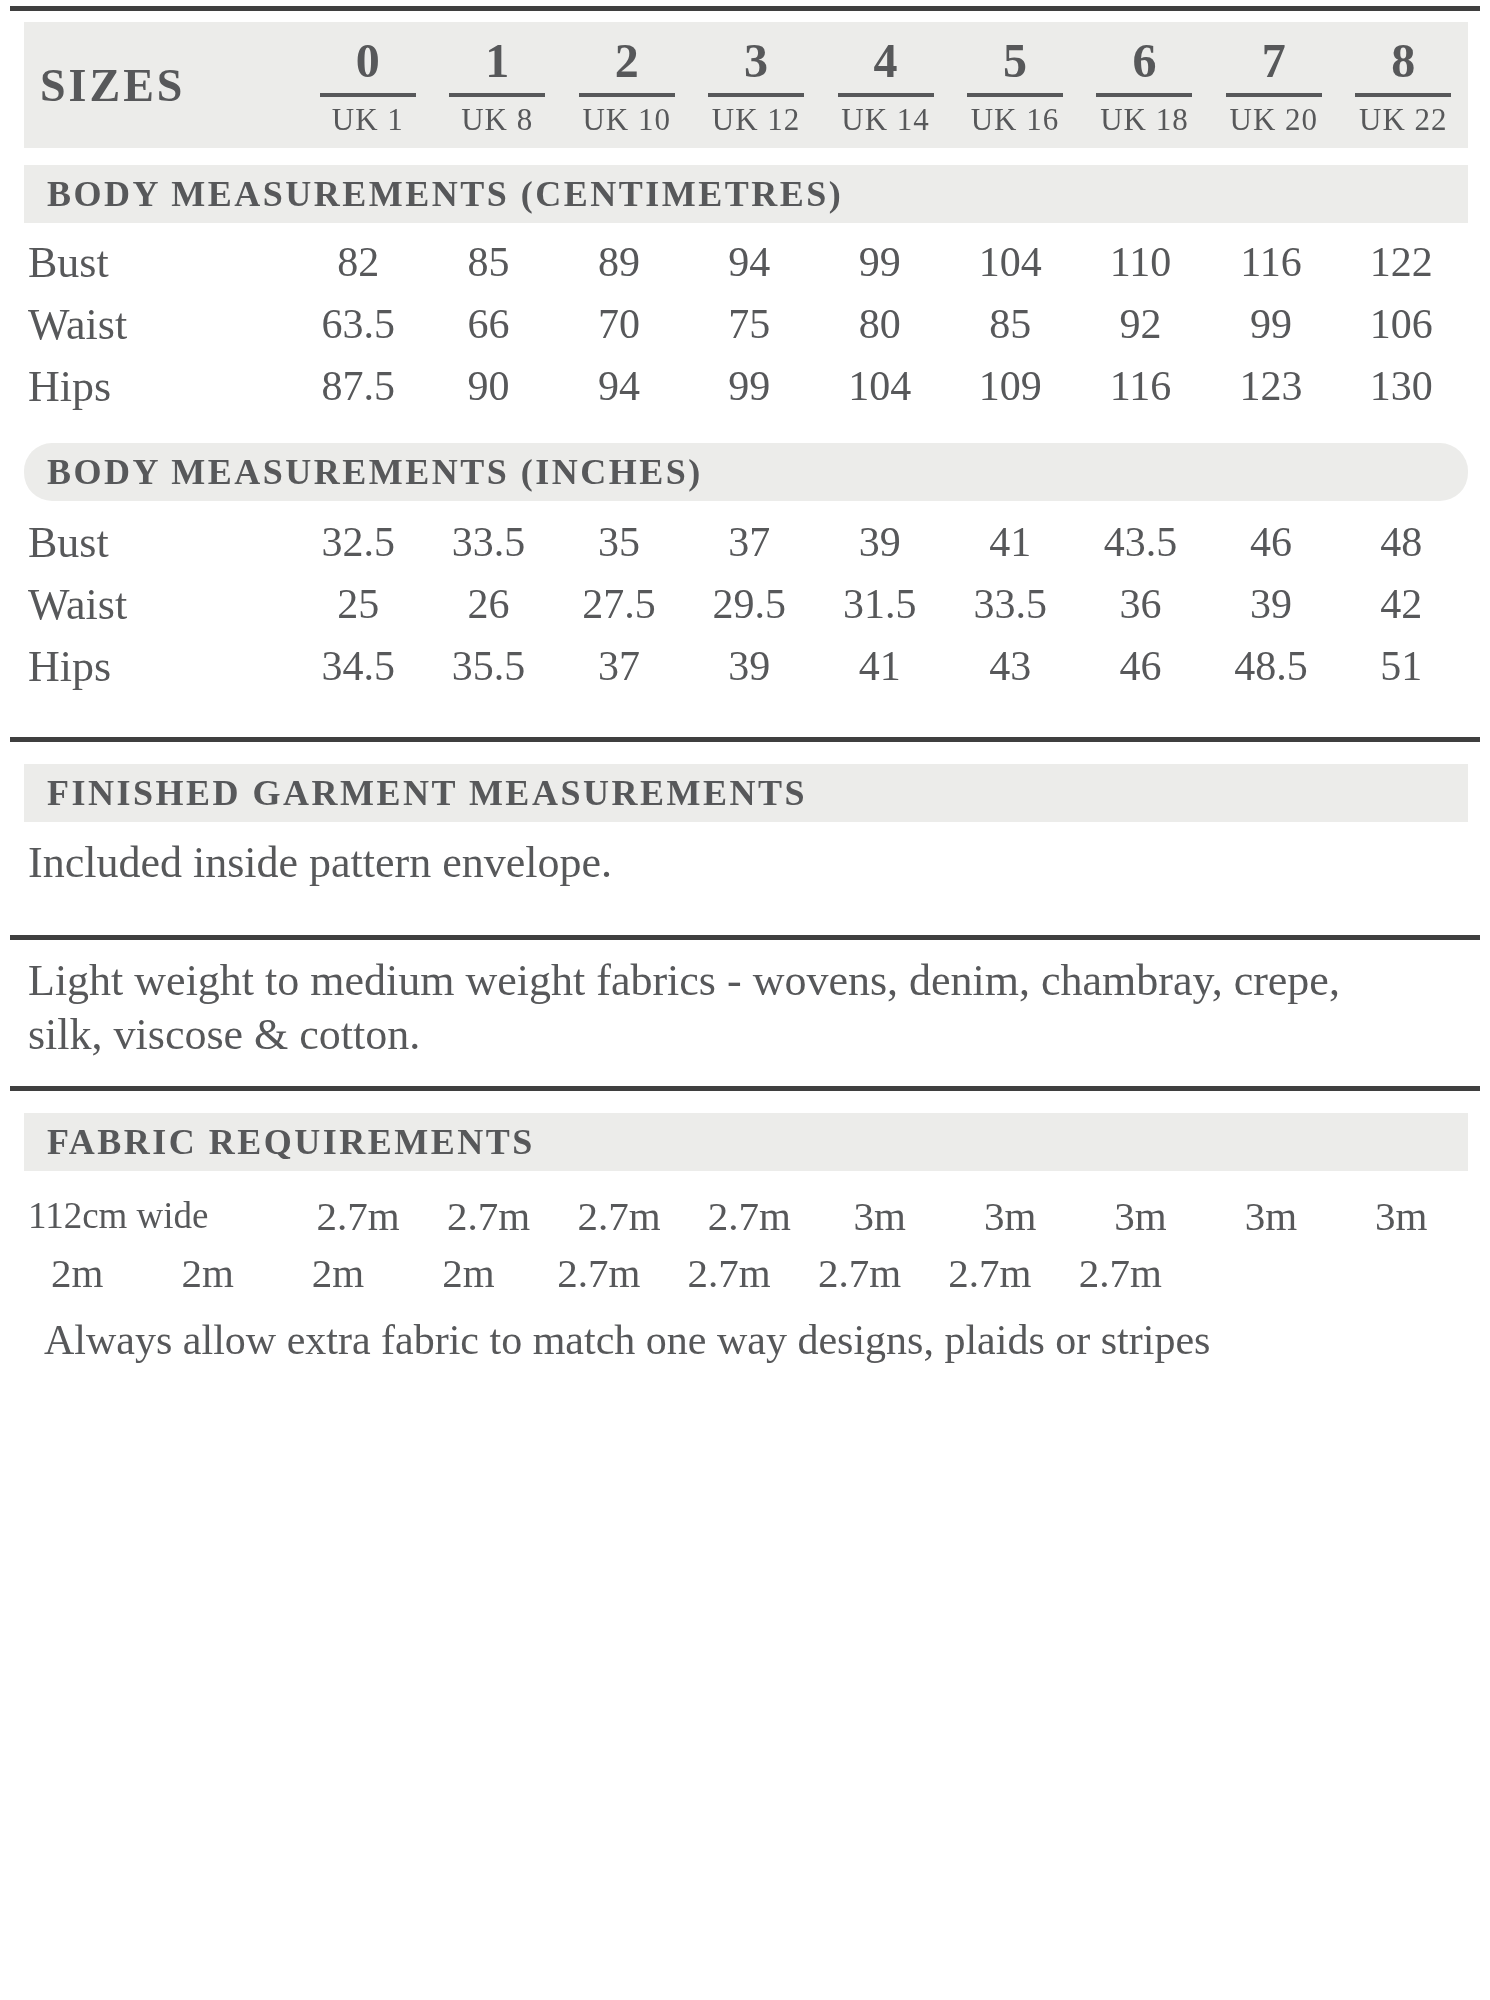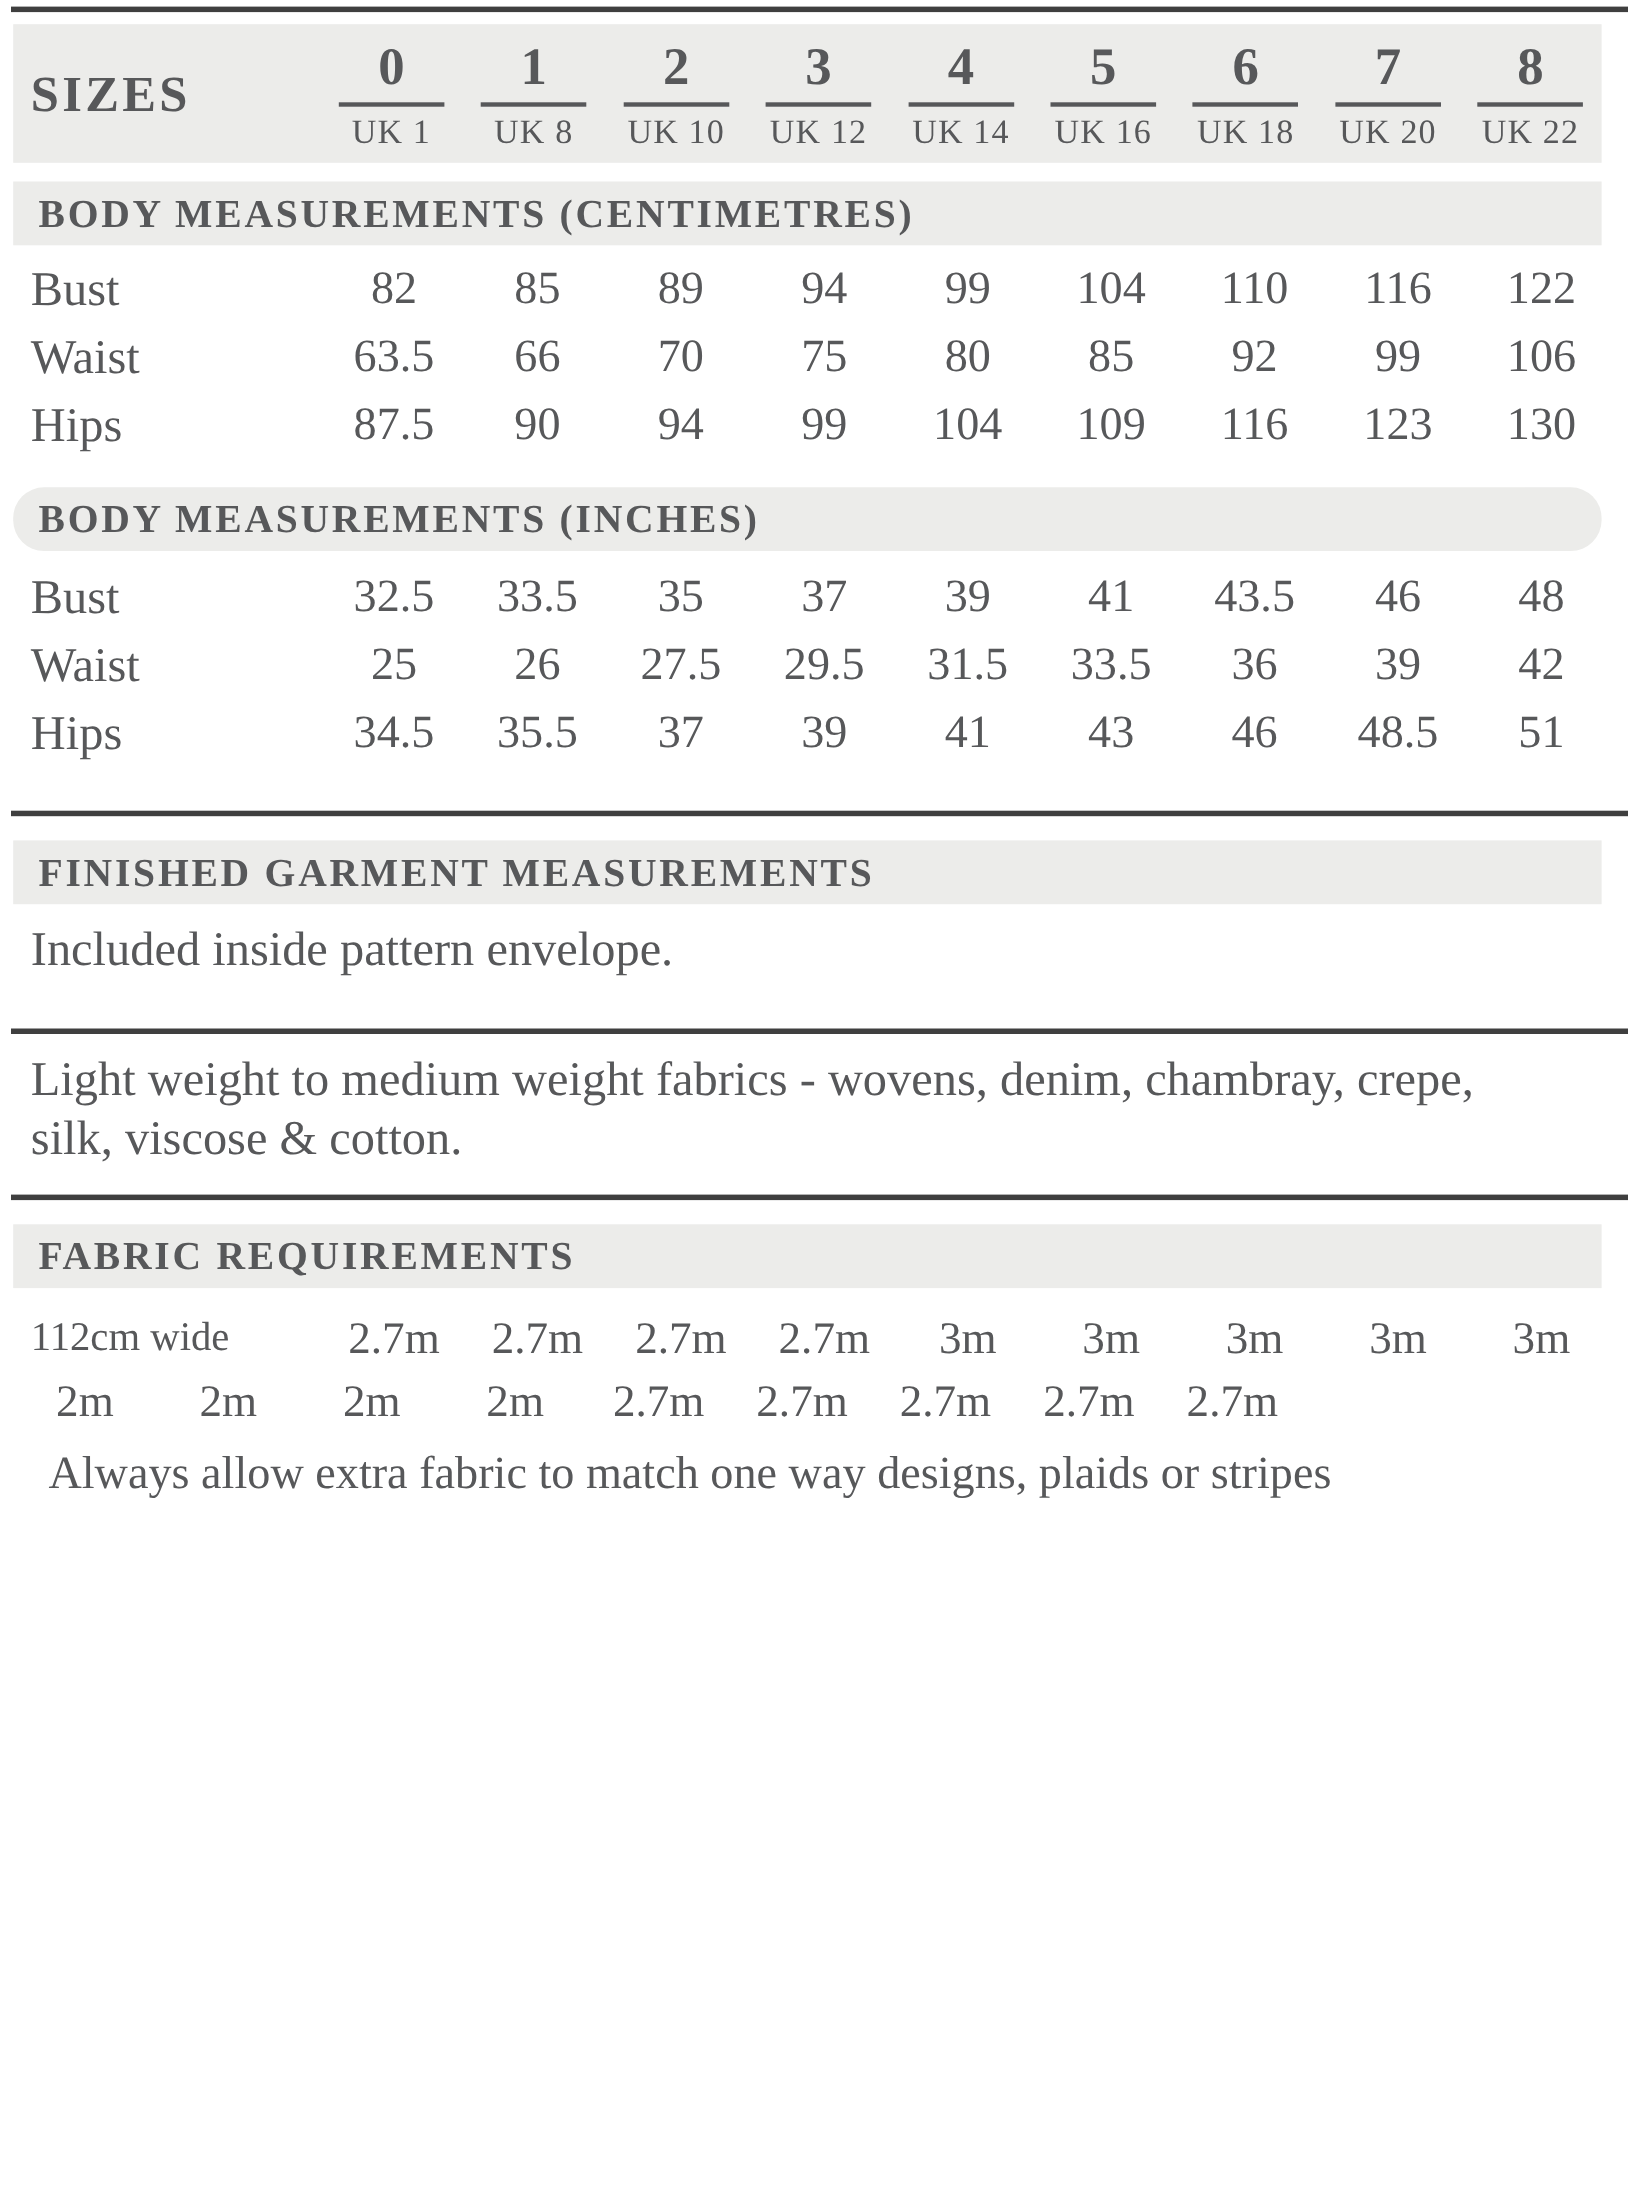--- a/index.html
+++ b/index.html
@@ -4,21 +4,21 @@
 <style>
   html,body{margin:0;padding:0;background:#fff;}
   .page{position:relative;width:1490px;height:2000px;background:#ffffff;overflow:hidden;
         font-family:"Liberation Serif",serif;color:#57585a;}
   .rule{height:5px;background:#3f3f3f;margin:0 10px;}
   .rule-top{margin-top:6px;}
   .rule-2{margin-top:40px;}
   .rule-3{margin-top:47px;}
   .rule-4{margin-top:24px;}
 
-  .band{background:#ececea;margin-left:12px;width:1444px;box-sizing:border-box;}
+  .band{background:#ececea;margin-left:24px;width:1444px;box-sizing:border-box;}
   .header-band{margin-top:11px;height:126px;display:flex;align-items:center;}
   .sizes-label{width:281px;padding-left:16px;box-sizing:border-box;
                font-size:46px;font-weight:bold;letter-spacing:3px;}
   .size-col{width:130.4px;text-align:center;padding-top:2px;}
   .size-num{font-size:48px;font-weight:bold;line-height:1;}
   .size-rule{width:96px;height:4px;background:#57585a;margin:8px auto 7px;}
   .size-uk{font-size:31px;letter-spacing:1px;line-height:1;}
 
   .section-band{height:58px;display:flex;align-items:center;padding-left:23px;
                 font-size:36px;font-weight:bold;letter-spacing:2.5px;}

